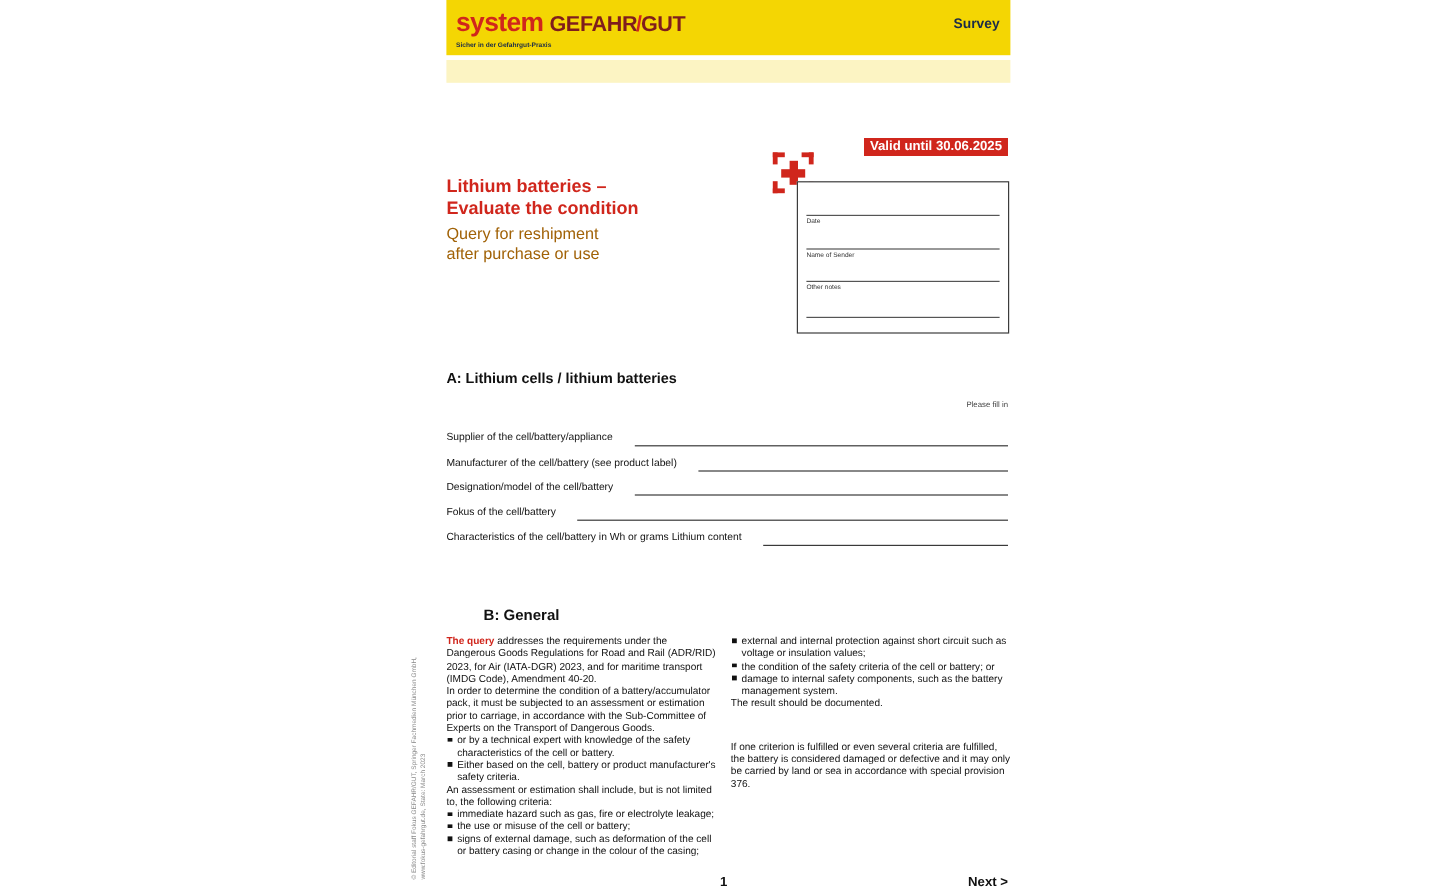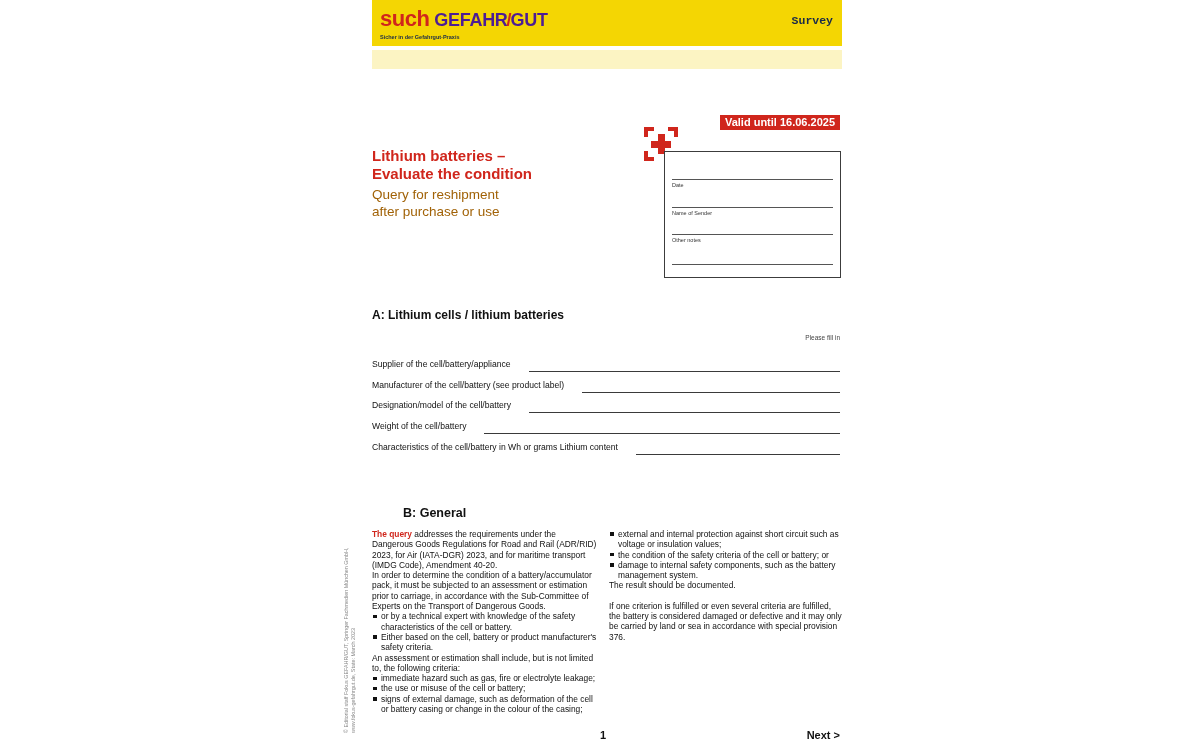--- a/index.html
+++ b/index.html
@@ -6,25 +6,25 @@
   body { width:1200px; height:746px; background:#ffffff; font-family:"Liberation Sans", sans-serif; overflow:hidden; }
   .canvas { position:relative; width:1200px; height:746px; background:#ffffff; }
 
   .page { position:absolute; left:372px; top:0; width:470px; height:746px; }
 
   
   .topbar { position:absolute; left:0; top:0; width:470px; height:46px; background:#F4D603; }
   .logo-block { position:absolute; left:8px; top:7px; }
   .logo-line { white-space:nowrap; line-height:24px; }
   .logo-fokus { font-size:22px; font-weight:bold; color:#D0261C; letter-spacing:-0.5px; }
-  .logo-word { font-size:18px; font-weight:bold; color:#4c1d95; letter-spacing:-0.3px; }
+  .logo-word { font-size:18px; font-weight:bold; color:#7f1d1d; letter-spacing:-0.3px; }
   .logo-slash { font-size:18px; font-weight:bold; color:#D0261C; margin:0 -1px; }
   .logo-gap { display:inline-block; width:5px; }
   .tagline { font-size:5.5px; font-weight:bold; color:#1A2B49; margin-top:1px; }
-  .survey-label { position:absolute; right:9px; top:14px; font-size:11.5px; font-weight:bold; color:#1A2B49;font-family:Liberation Mono, monospace; }
+  .survey-label { position:absolute; right:9px; top:14px; font-size:11.5px; font-weight:bold; color:#1A2B49; }
   .subbar { position:absolute; left:0; top:50px; width:470px; height:19px; background:#FCF4C3; }
 
   
   .valid-badge { position:absolute; right:2px; top:115px; background:#D0261C; color:#ffffff; font-size:11px; font-weight:bold; padding:1px 5px 2px 5px; }
 
   
   .cross-icon { position:absolute; left:272px; top:127px; width:34px; height:34px; }
   .ci-corner { position:absolute; width:10px; height:10px; }
   .ci-tl { left:0; top:0; border-left:4px solid #D0261C; border-top:4px solid #D0261C; }
   .ci-tr { right:0; top:0; border-right:4px solid #D0261C; border-top:4px solid #D0261C; }
@@ -52,21 +52,21 @@
   .form-line { flex:1 1 auto; margin-left:18px; border-bottom:1.1px solid #3a3a3a; height:12px; transform:translateY(3px); }
 
   
   .section-b-heading { position:absolute; left:0; top:506px; font-size:12.5px; font-weight:bold; color:#111;padding-left:31px; }
   .col { position:absolute; top:529px; font-size:8.4px; line-height:10.3px; color:#111; }
   .col-left { left:0; width:227px; }
   .col-right { left:237px; width:233px; }
   .red-lead { color:#D0261C; font-weight:bold; }
   .bullet { position:relative; padding-left:9px; }
   .bullet::before { content:""; position:absolute; left:1px; top:3.4px; width:3.5px; height:3.5px; background:#111; }
-  .gap { margin-top:10px; }
+  .gap { margin-top:26px; }
 
   
   .page-number { position:absolute; left:228px; top:729px; font-size:11px; font-weight:bold; color:#111; }
   .next-link { position:absolute; right:2px; top:729px; font-size:11px; font-weight:bold; color:#111; cursor:pointer;padding-left:30px; }
 
   
   .copyright-vert { position:absolute; left:248px; top:618px; width:210px; height:20px; transform:rotate(-90deg); font-size:5.4px; line-height:7px; color:#8a8a8a; }
 </style>
 </head>
 <body>
@@ -76,29 +76,29 @@
   <div class="copyright-vert">
     <div>© Editorial staff Fokus GEFAHR/GUT, Springer Fachmedien München GmbH,</div>
     <div>www.fokus-gefahrgut.de, State: March 2023</div>
   </div>
 
   <div class="page">
 
     <div class="topbar">
       <div class="logo-block">
         <div class="logo-line">
-          <span class="logo-fokus">such</span><span class="logo-gap"></span><span class="logo-word">GEFAHR</span><span class="logo-slash">/</span><span class="logo-word">GUT</span>
+          <span class="logo-fokus">system</span><span class="logo-gap"></span><span class="logo-word">GEFAHR</span><span class="logo-slash">/</span><span class="logo-word">GUT</span>
         </div>
         <div class="tagline">Sicher in der Gefahrgut-Praxis</div>
       </div>
       <div class="survey-label">Survey</div>
     </div>
     <div class="subbar"></div>
 
-    <div class="valid-badge">Valid until 16.06.2025</div>
+    <div class="valid-badge">Valid until 30.06.2025</div>
 
     <div class="cross-icon">
       <div class="ci-corner ci-tl"></div>
       <div class="ci-corner ci-tr"></div>
       <div class="ci-corner ci-bl"></div>
       <div class="ci-corner ci-br"></div>
       <div class="ci-plus-h"></div>
       <div class="ci-plus-v"></div>
     </div>
 
@@ -132,21 +132,21 @@
       </div>
       <div class="form-row">
         <span class="form-label">Manufacturer of the cell/battery (see product label)</span>
         <div class="form-line"></div>
       </div>
       <div class="form-row">
         <span class="form-label">Designation/model of the cell/battery</span>
         <div class="form-line"></div>
       </div>
       <div class="form-row">
-        <span class="form-label">Weight of the cell/battery</span>
+        <span class="form-label">Fokus of the cell/battery</span>
         <div class="form-line"></div>
       </div>
       <div class="form-row">
         <span class="form-label">Characteristics of the cell/battery in Wh or grams Lithium content</span>
         <div class="form-line"></div>
       </div>
     </div>
 
     <div class="section-b-heading">B: General</div>
 

